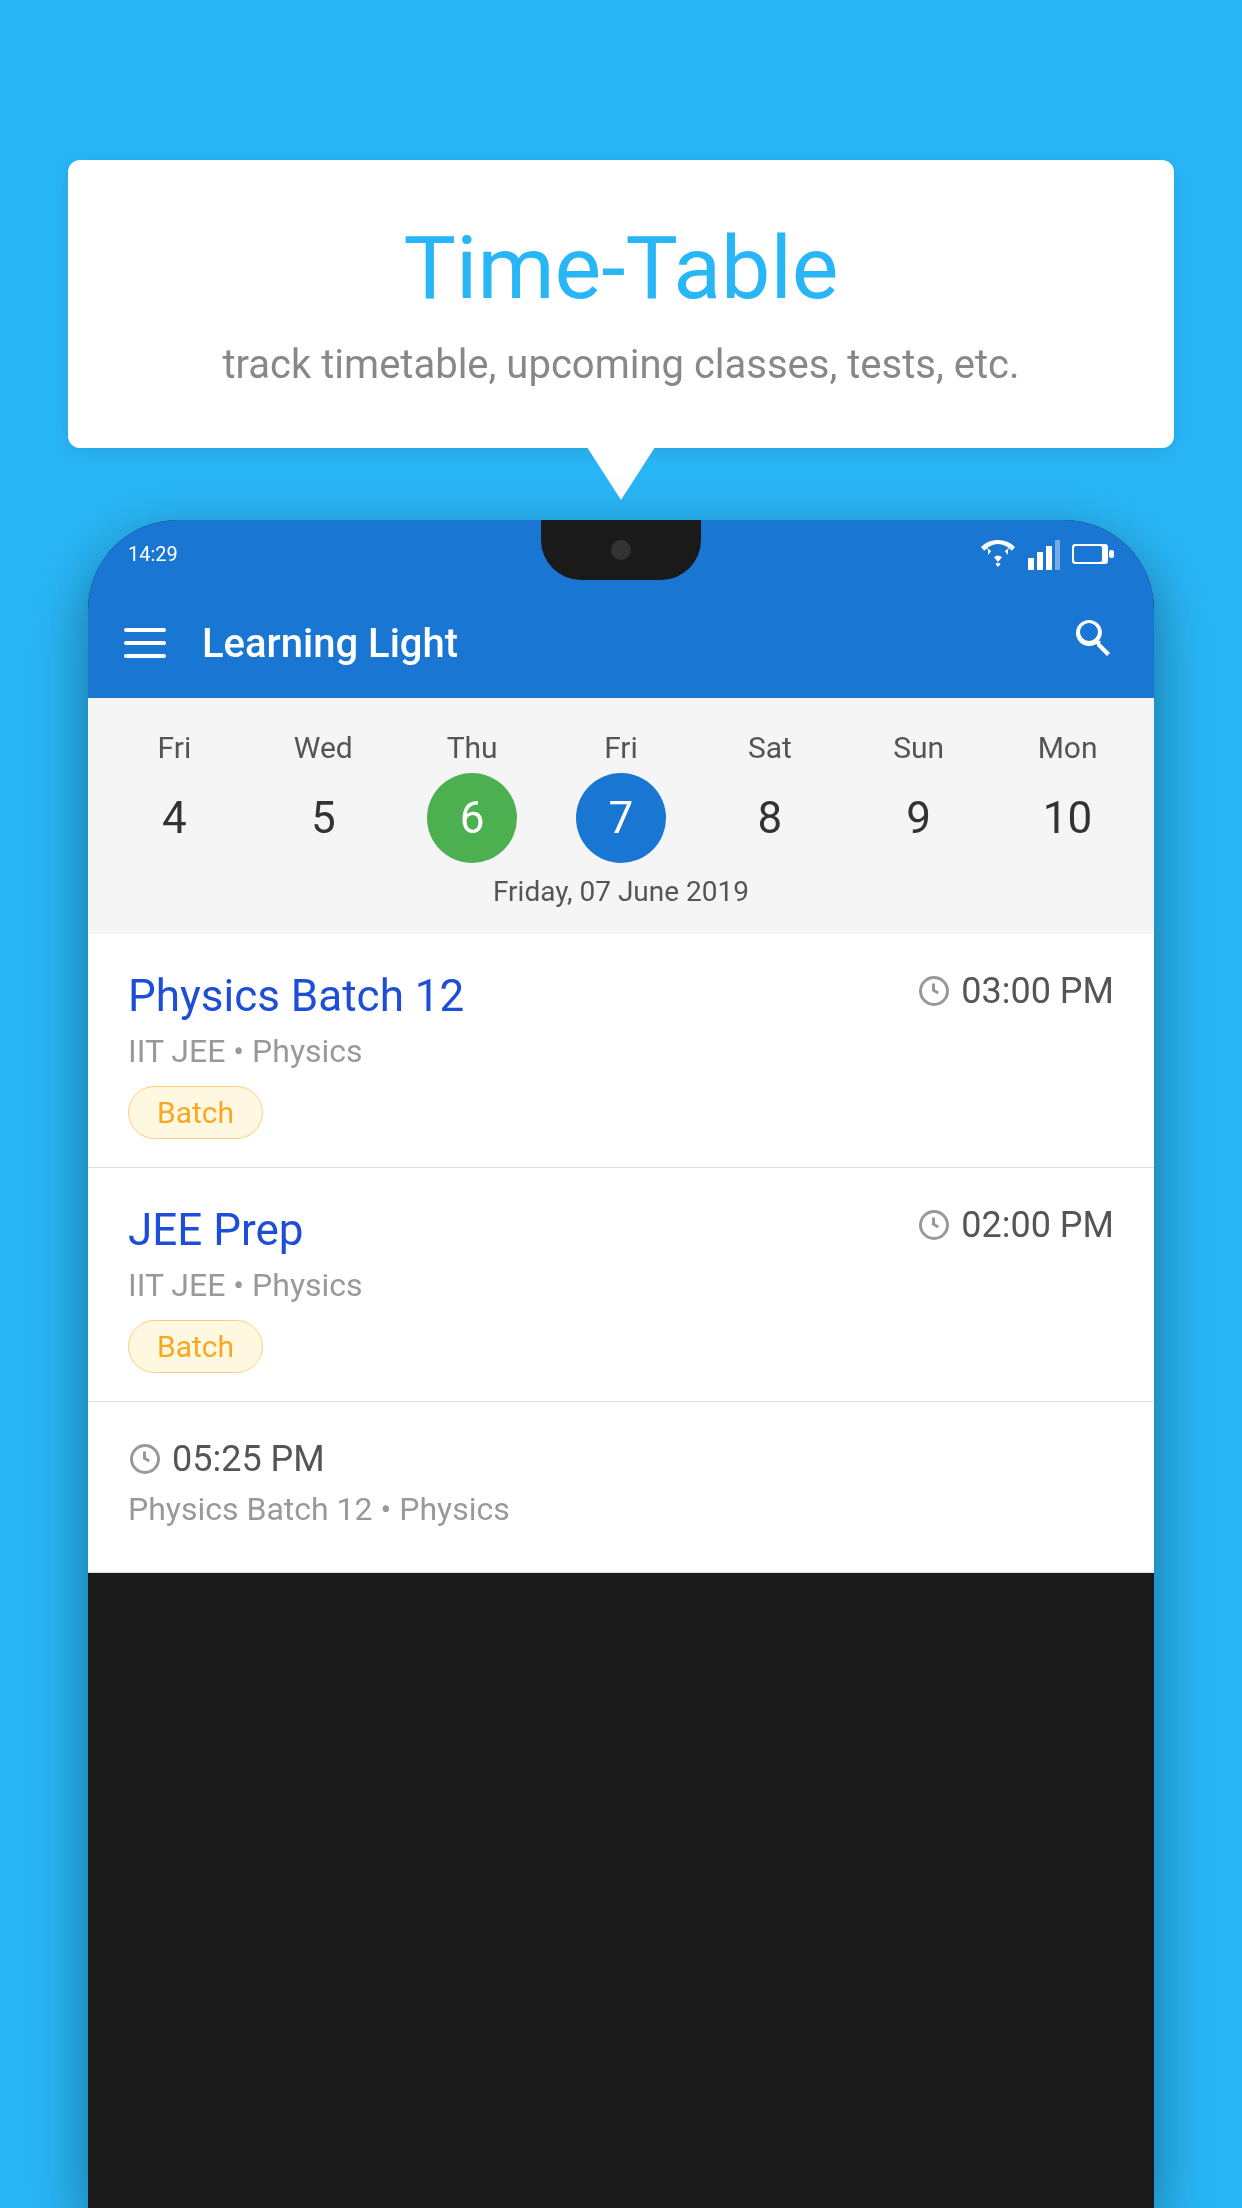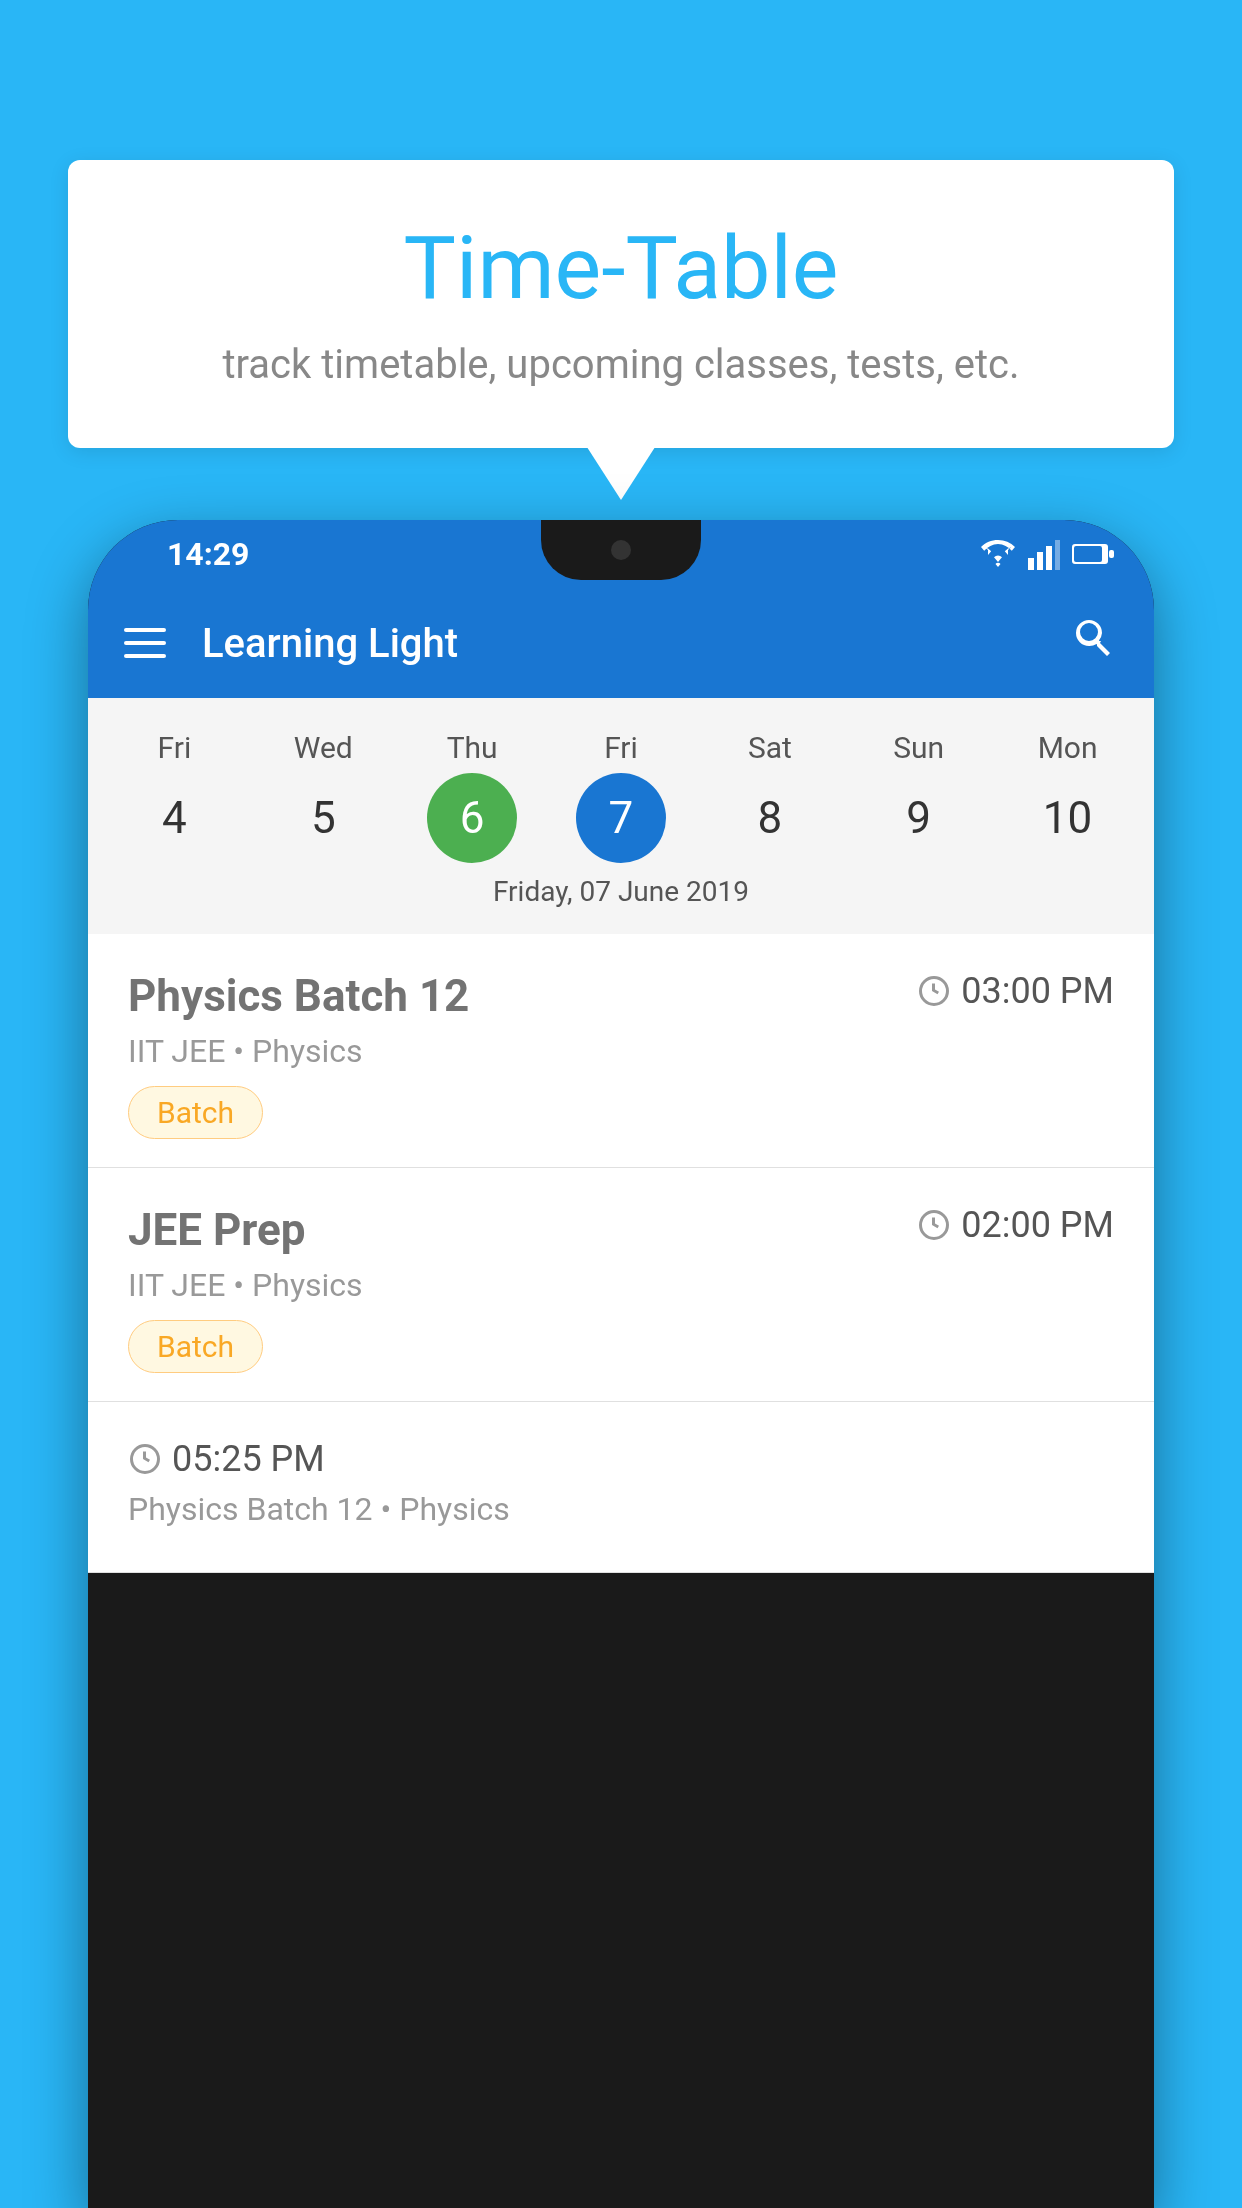--- a/index.html
+++ b/index.html
@@ -73,23 +73,22 @@
       height: 68px;
       display: flex;
       align-items: center;
       justify-content: space-between;
       padding: 0 40px;
       position: relative;
     }
 
     .status-time {
       color: white;
-      font-size: 32px;
-      font-weight: 700;
-      margin-left: 39px;
+      font-size: 20px;
+      font-weight: 400;
     }
 
     .notch {
       position: absolute;
       top: 0;
       left: 50%;
       transform: translateX(-50%);
       width: 160px;
       height: 60px;
       background: #1a1a1a;
@@ -224,22 +223,22 @@
 
     .class-item-header {
       display: flex;
       justify-content: space-between;
       align-items: flex-start;
       margin-bottom: 10px;
     }
 
     .class-name {
       font-size: 44px;
-      font-weight: 700;
-      color: #737373;
+      font-weight: 400;
+      color: #1d4ed8;
     }
 
     .class-time {
       display: flex;
       align-items: center;
       gap: 10px;
       font-size: 36px;
       color: #555;
     }
 

